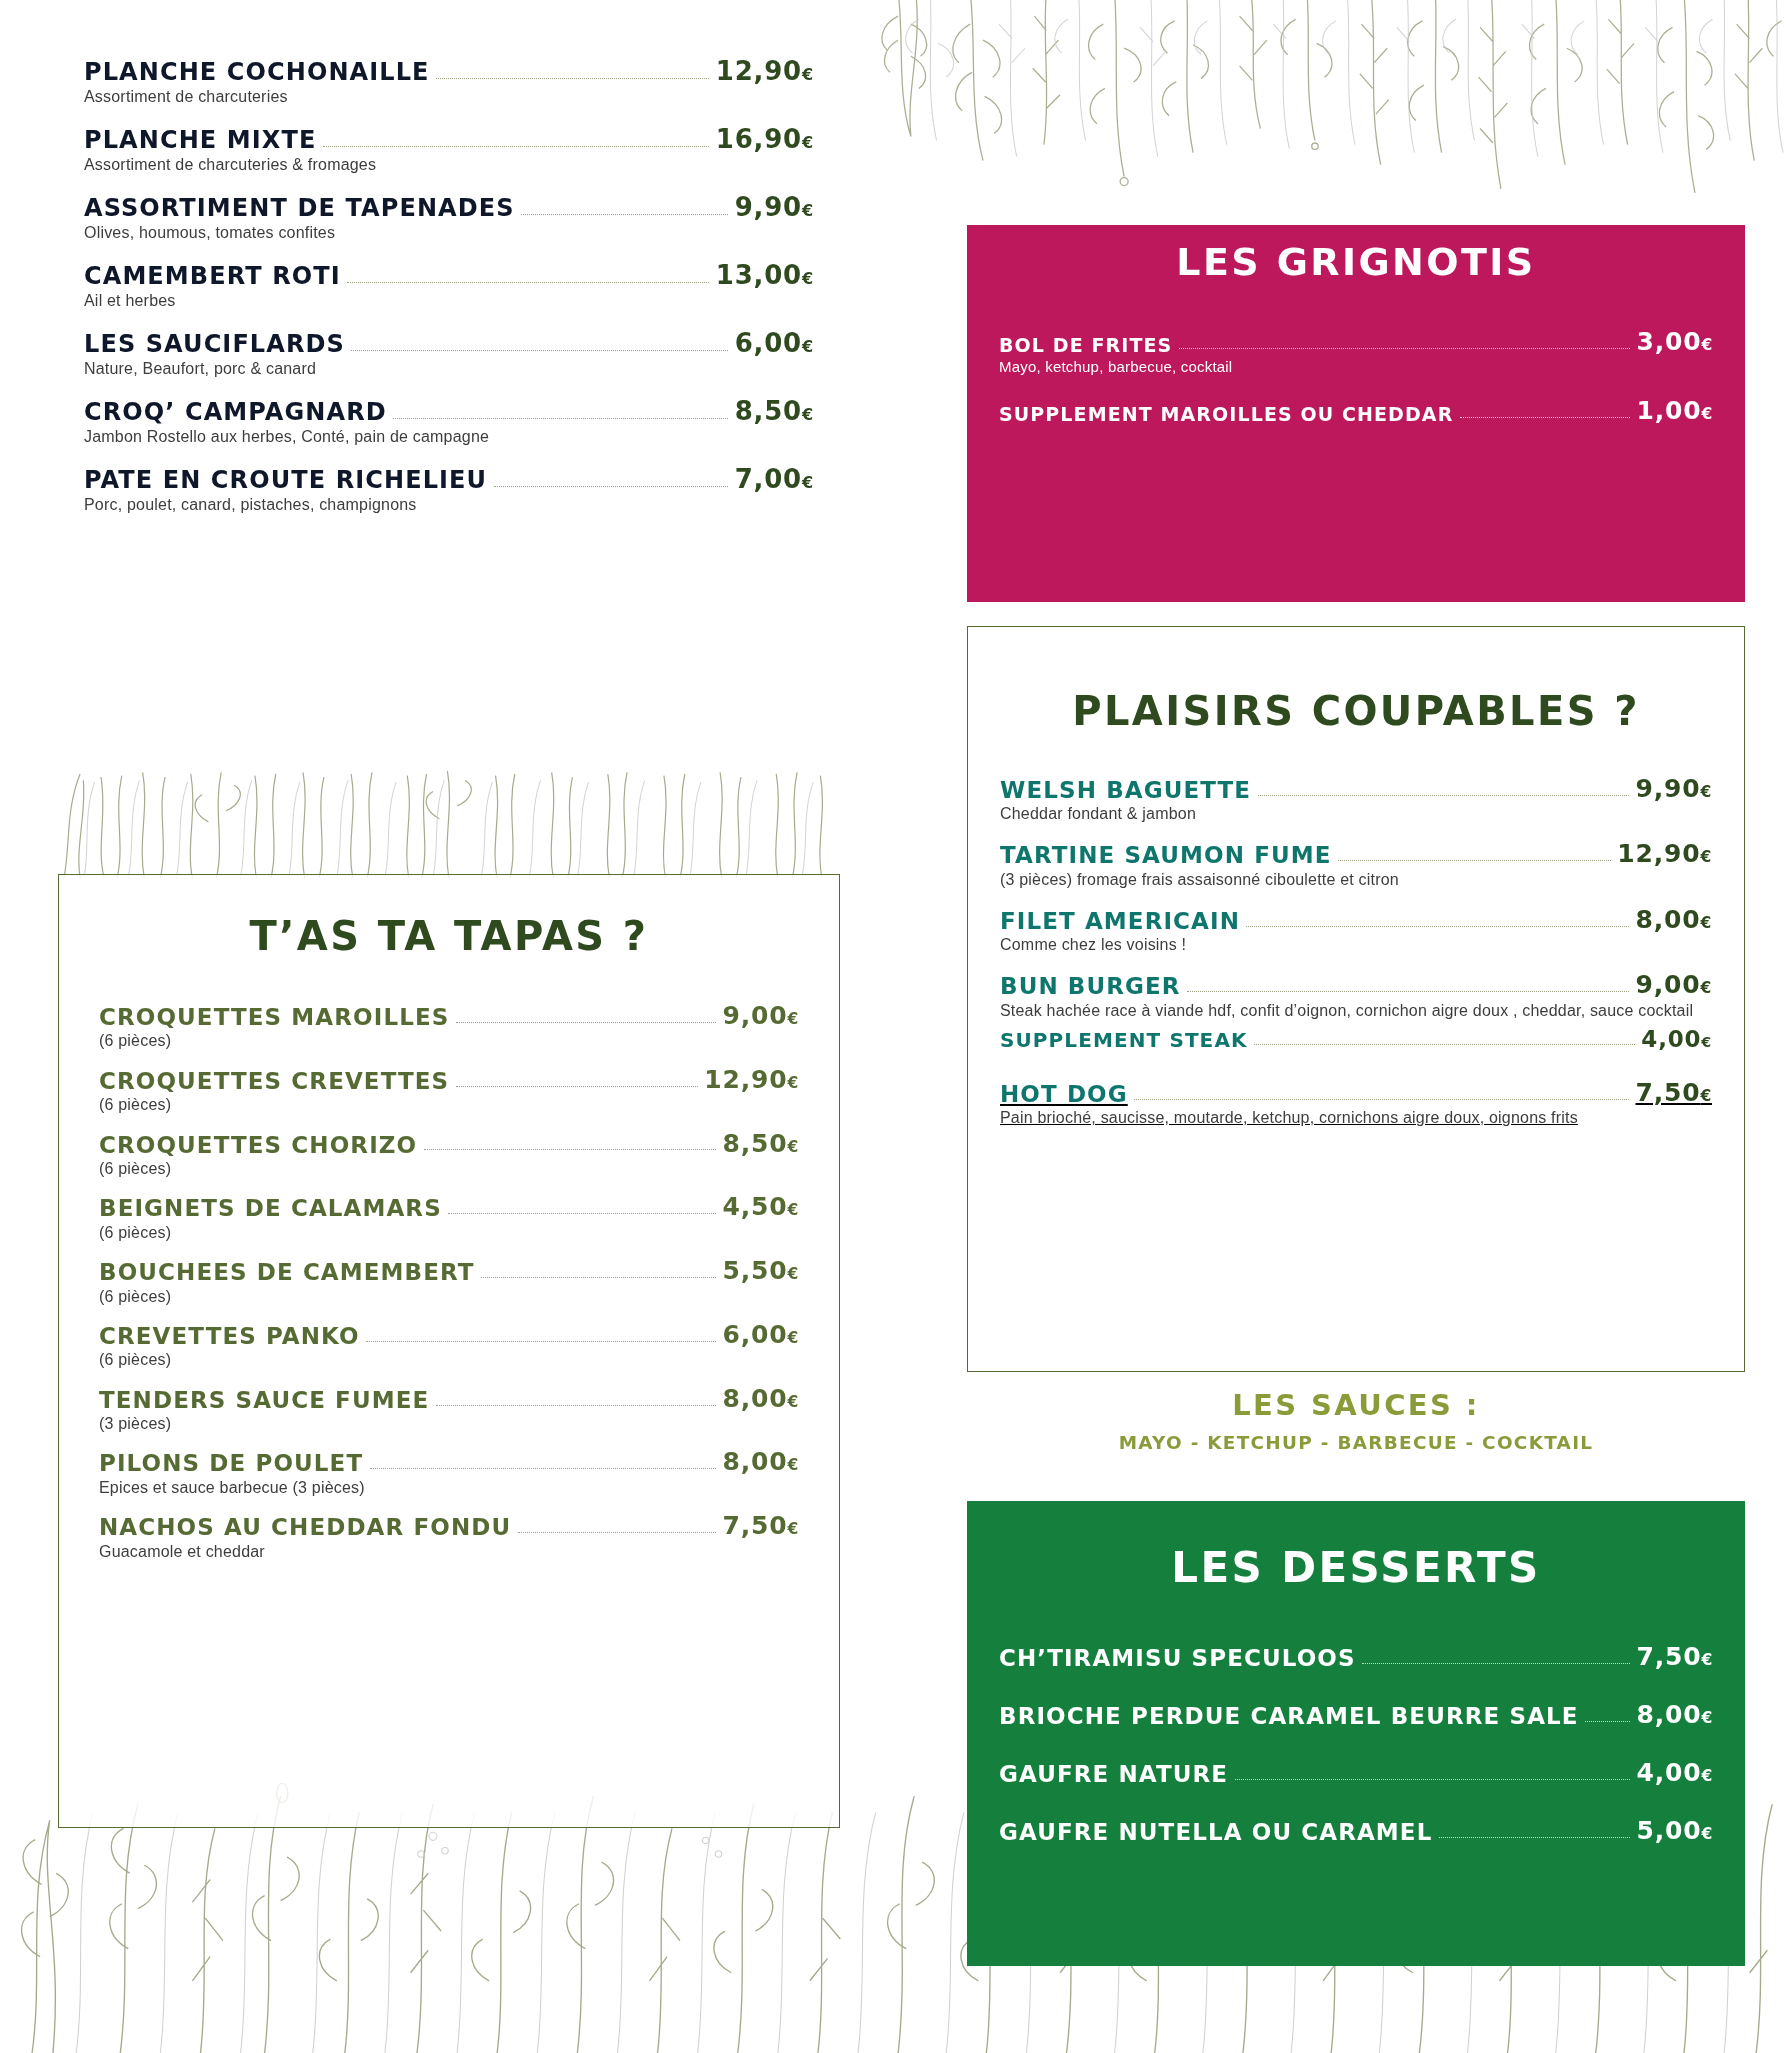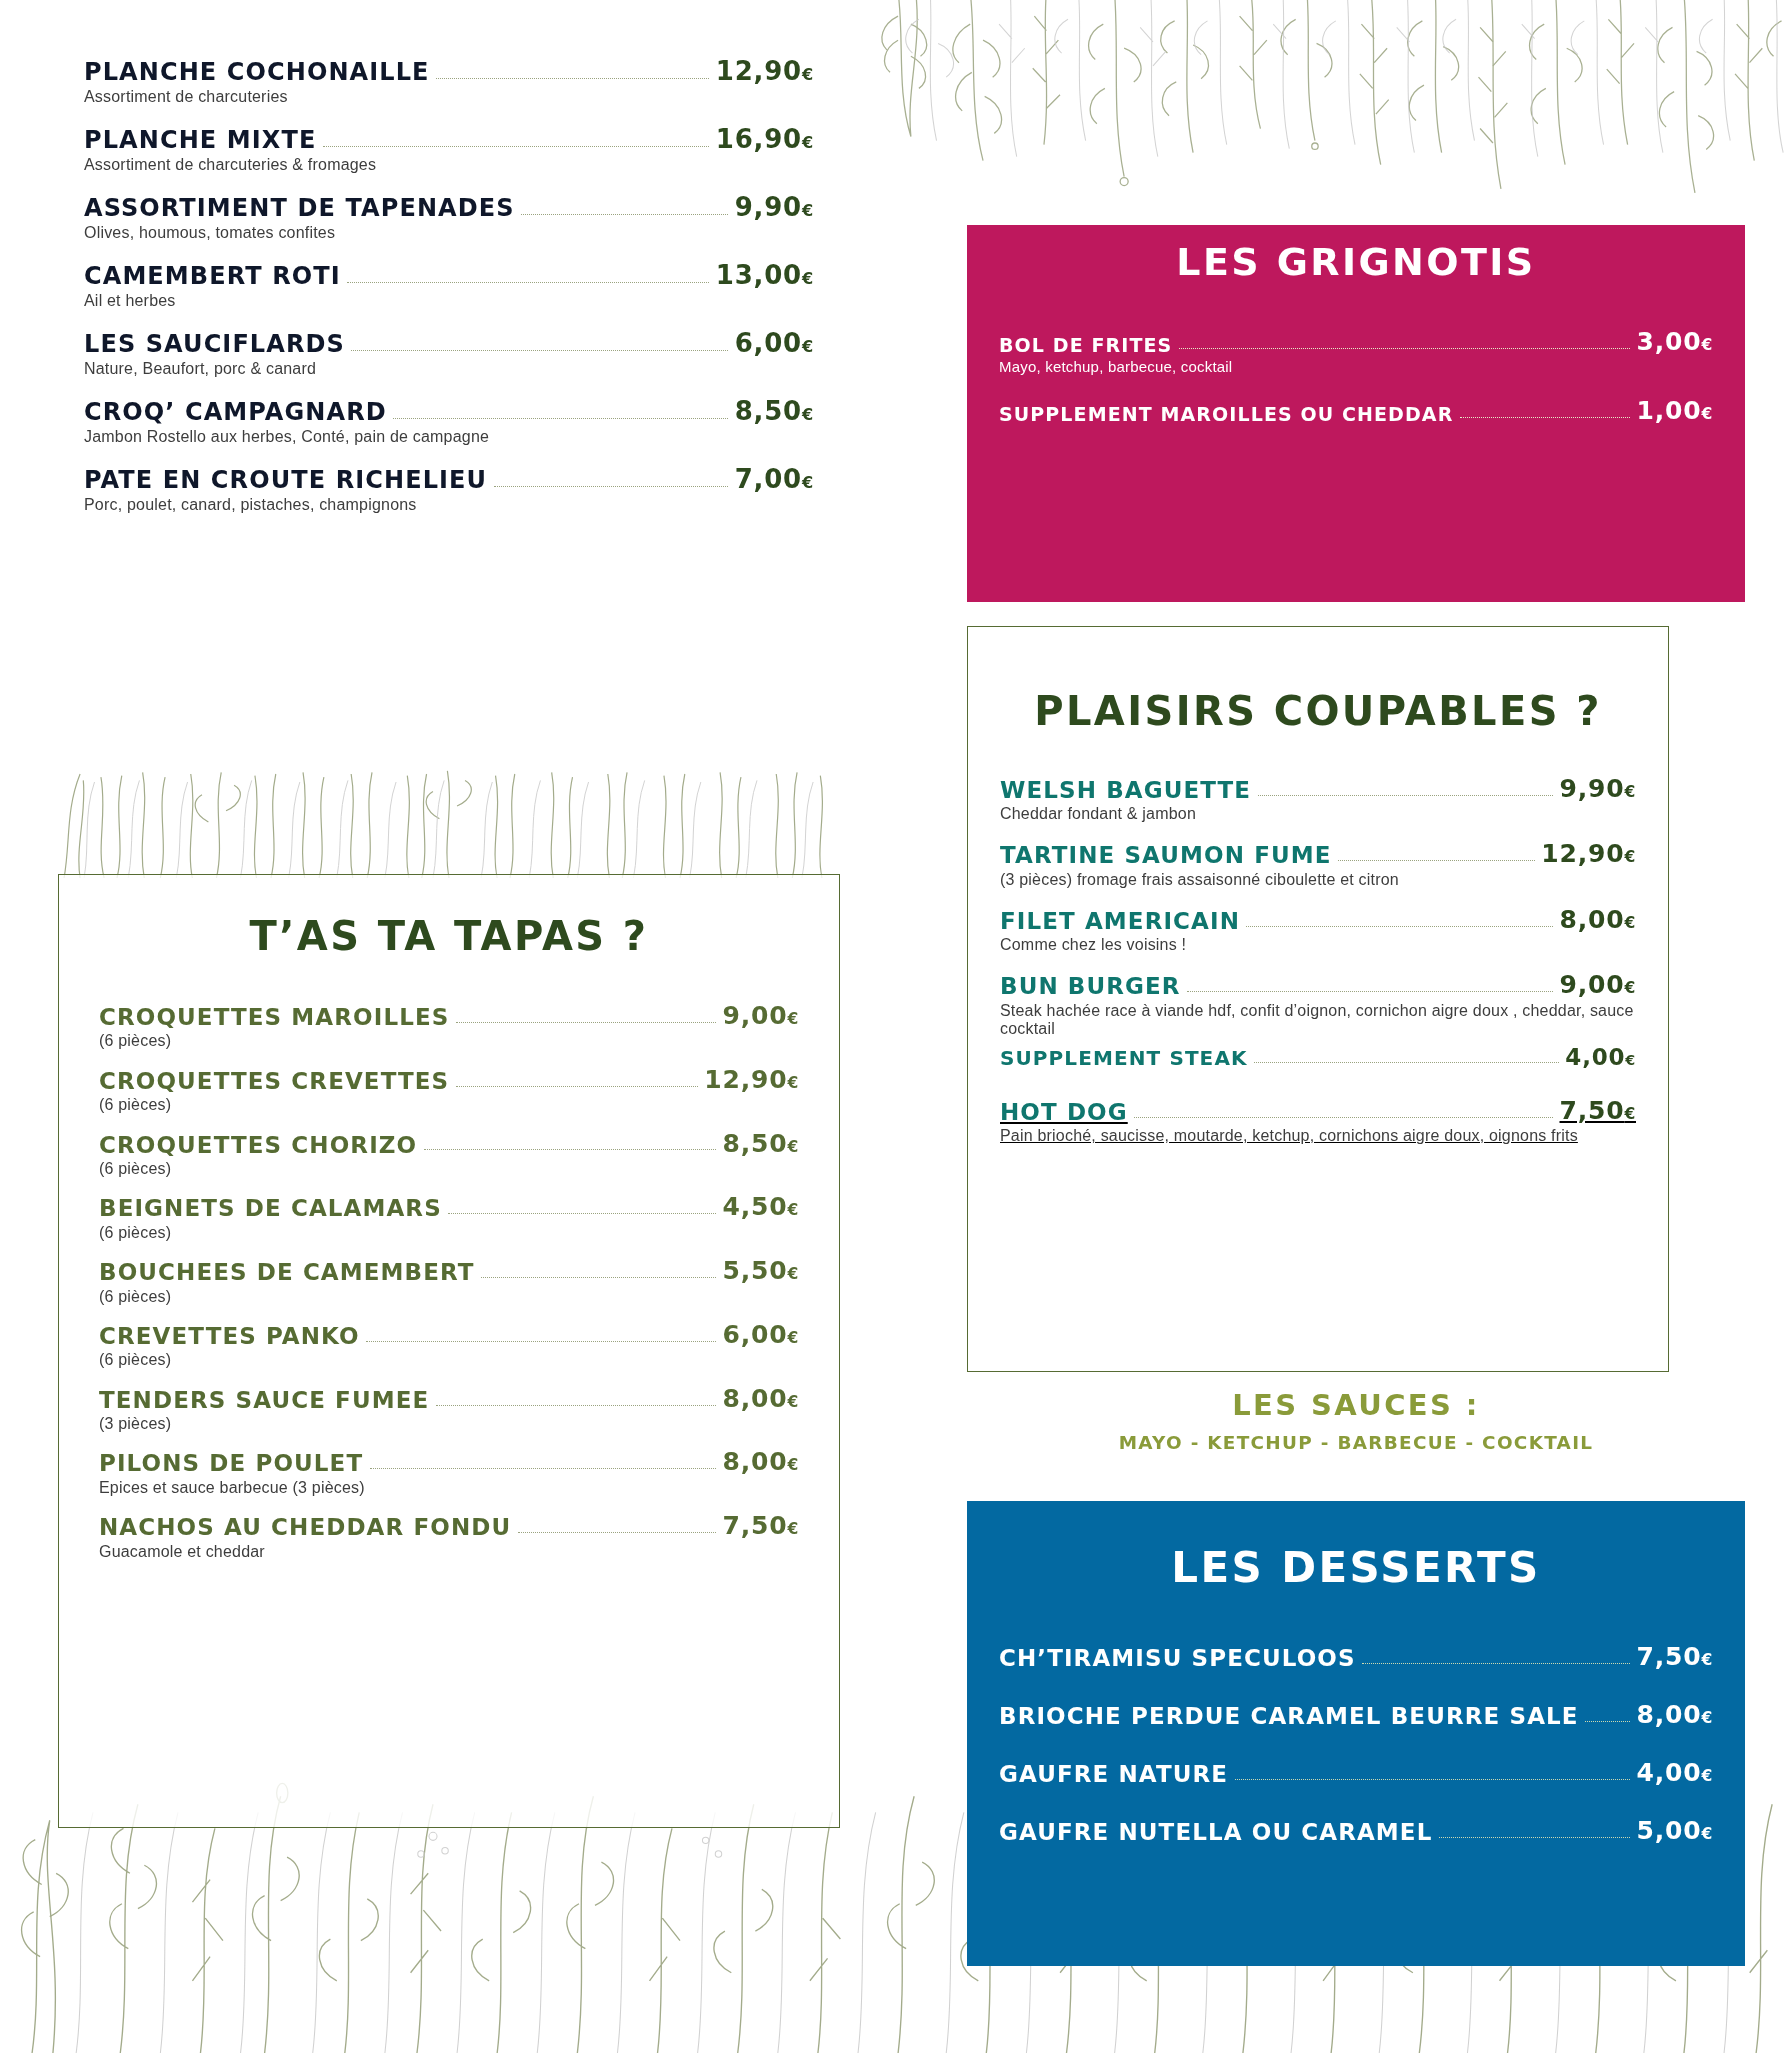--- a/index.html
+++ b/index.html
@@ -124,21 +124,21 @@
   #grignotis .item-name { color: #ffffff; font-size: 19px; }
   #grignotis .item-price { color: #ffffff; font-size: 25px; }
   #grignotis .item-desc { color: #ffffff; font-size: 15px; }
   #grignotis .dots { border-bottom-color: #e6ecc8; }
 
   
   #plaisirs {
     position: absolute;
     left: 967px;
     top: 626px;
-    width: 702px;
+    width: 778px;
     height: 746px;
     border: 1.6px solid #566b33;
     background: #ffffff;
     box-sizing: border-box;
     padding: 0 32px;
   }
   #plaisirs .section-title {
     color: #2e4a1e;
     font-size: 40px;
     text-align: center;
@@ -172,21 +172,21 @@
     letter-spacing: 1.3px;
   }
 
   
   #desserts {
     position: absolute;
     left: 967px;
     top: 1501px;
     width: 778px;
     height: 465px;
-    background: #0369a1;
+    background: #15803d;
     box-sizing: border-box;
     padding: 42px 32px 5px 32px;
   }
   #desserts .section-title {
     color: #ffffff;
     font-size: 42px;
     text-align: center;
     margin: 0 0 50px 0;
   }
   #desserts .item { margin-bottom: 29px; }

